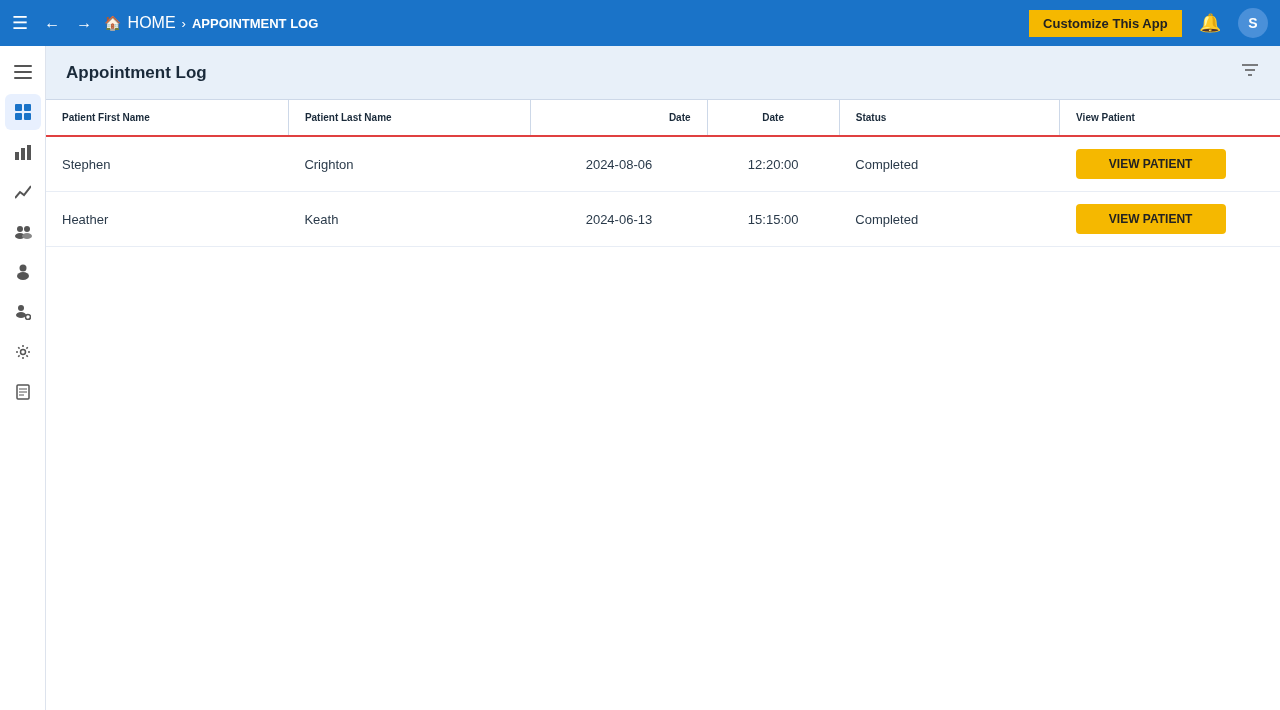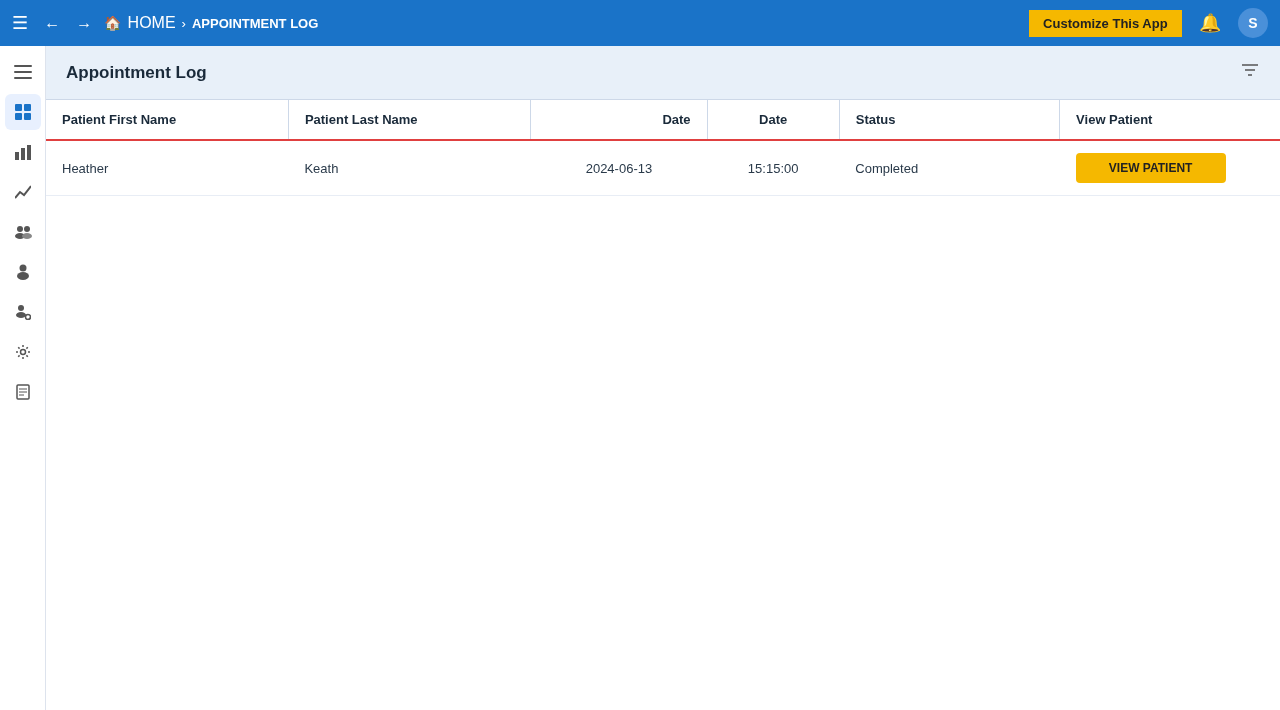--- a/index.html
+++ b/index.html
@@ -152,21 +152,21 @@
     table {
       width: 100%;
       border-collapse: collapse;
     }
     thead tr {
       border-bottom: 2px solid #e04040;
     }
     thead th {
       padding: 12px 16px;
       text-align: left;
-      font-size: 13px;
+      font-size: 10px;
       font-weight: 700;
       color: #1a2a3a;
       border-right: 1px solid #cdd8e8;
       background: white;
     }
     thead th:last-child {
       border-right: none;
     }
     tbody tr {
       border-bottom: 1px solid #e8edf5;
@@ -305,20 +305,30 @@
             <th class="col-first">Patient First Name</th>
             <th class="col-last">Patient Last Name</th>
             <th class="col-date">Date</th>
             <th class="col-time">Date</th>
             <th class="col-status">Status</th>
             <th class="col-action">View Patient</th>
           </tr>
         </thead>
         <tbody id="table-body">
             <tr>
+      <td class="col-first">Stephen</td>
+      <td class="col-last">Crighton</td>
+      <td class="col-date">2024-08-06</td>
+      <td class="col-time">12:20:00</td>
+      <td class="col-status">Completed</td>
+      <td class="col-action">
+        <button class="view-patient-btn">VIEW PATIENT</button>
+      </td>
+    </tr>
+            <tr>
       <td class="col-first">Heather</td>
       <td class="col-last">Keath</td>
       <td class="col-date">2024-06-13</td>
       <td class="col-time">15:15:00</td>
       <td class="col-status">Completed</td>
       <td class="col-action">
         <button class="view-patient-btn">VIEW PATIENT</button>
       </td>
     </tr>
           </tbody>

